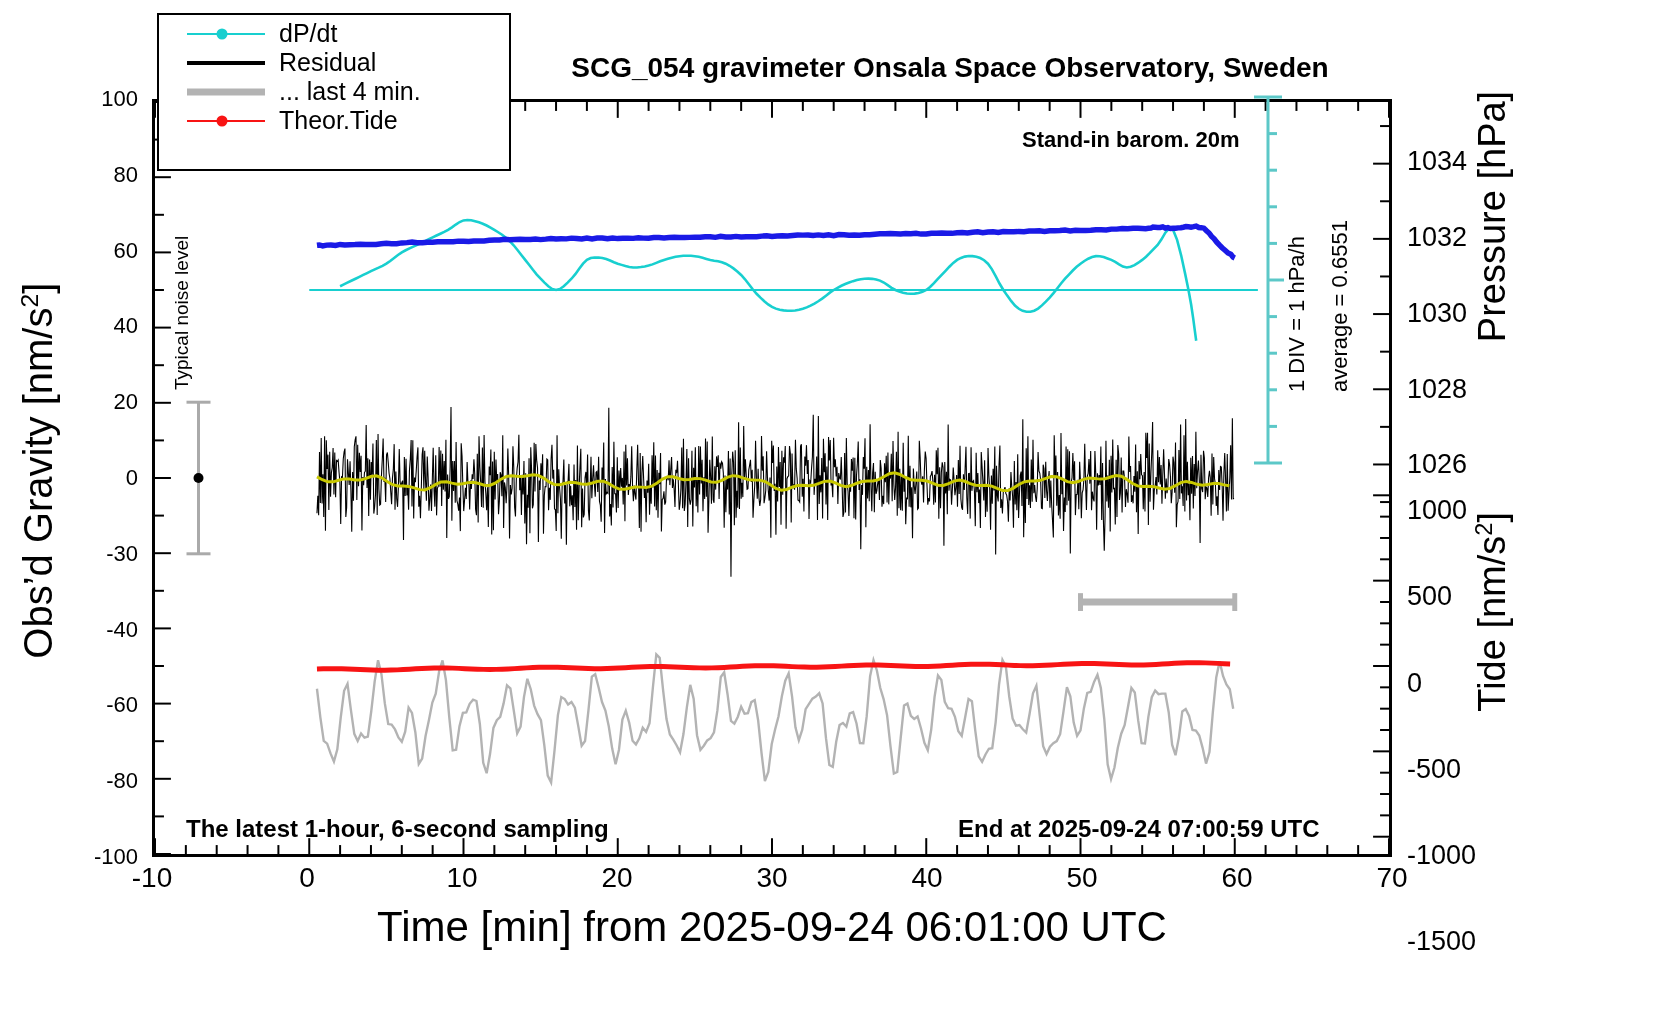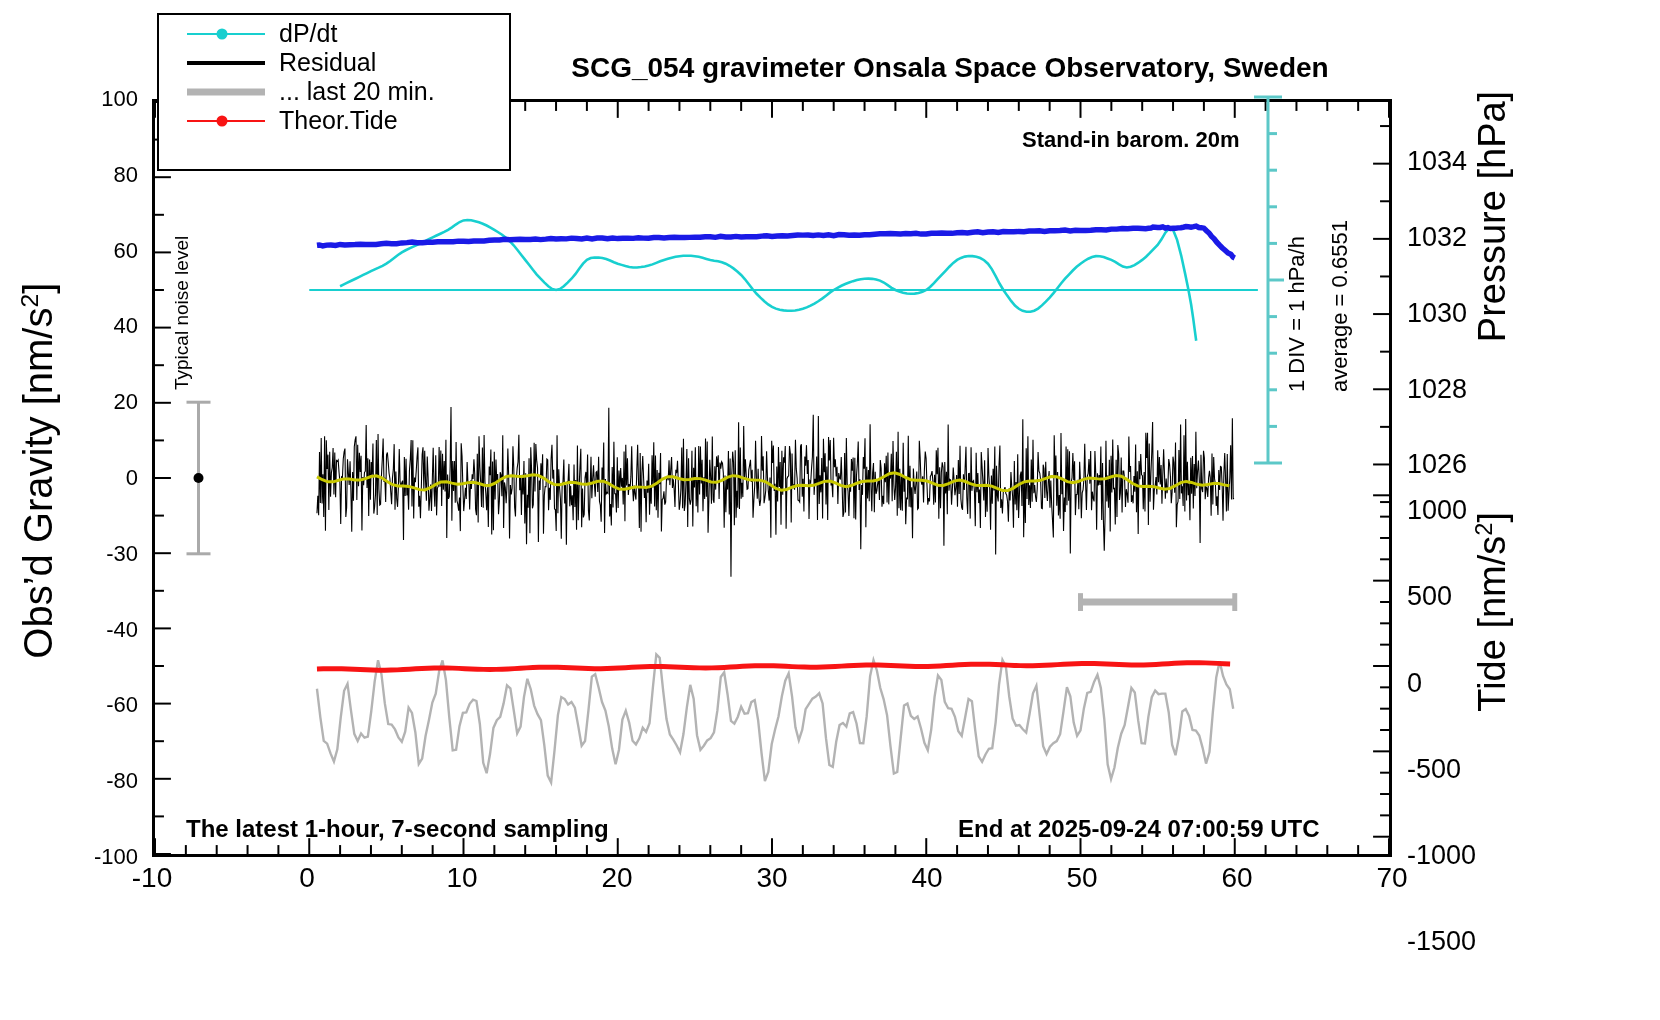--- a/index.html
+++ b/index.html
@@ -328,50 +328,51 @@
       <div class="tick-x" style="left: 620px; top: 0px;">30</div>
       <div class="tick-x" style="left: 775px; top: 0px;">40</div>
       <div class="tick-x" style="left: 930px; top: 0px;">50</div>
       <div class="tick-x" style="left: 1085px; top: 0px;">60</div>
       <div class="tick-x" style="left: 1240px; top: 0px;">70</div>
     </div>
 
   <div id="ytitle-left"><span>Obs’d Gravity [nm/s<sup style="font-size:0.62em">2</sup>]</span></div>
   <div id="ytitle-p"><span>Pressure [hPa]</span></div>
   <div id="ytitle-t"><span>Tide [nm/s<sup style="font-size:0.62em">2</sup>]</span></div>
+  <div id="xtitle">Time [min] from 2025-09-24 06:01:00 UTC</div>
 
   <div id="legend">
       <div class="leg-row">
         <div class="leg-sym">
           <div class="leg-line" style="border-top: 2px solid rgb(24, 207, 207);"></div>
           <div class="leg-dot" style="background: rgb(24, 207, 207);"></div>
         </div>
         <div class="leg-txt">dP/dt</div>
       </div>
       <div class="leg-row">
         <div class="leg-sym">
           <div class="leg-line" style="border-top: 4px solid rgb(0, 0, 0);"></div>
         </div>
         <div class="leg-txt">Residual</div>
       </div>
       <div class="leg-row">
         <div class="leg-sym">
           <div class="leg-line" style="border-top: 7px solid rgb(179, 179, 179);"></div>
         </div>
-        <div class="leg-txt">... last 20 min.</div>
+        <div class="leg-txt">... last 4 min.</div>
       </div>
       <div class="leg-row">
         <div class="leg-sym">
           <div class="leg-line" style="border-top: 2px solid rgb(248, 20, 20);"></div>
           <div class="leg-dot" style="background: rgb(248, 20, 20);"></div>
         </div>
         <div class="leg-txt">Theor.Tide</div>
       </div>
     </div>
 
   <div class="ann" id="ann-barom">Stand-in barom. 20m</div>
-  <div class="ann" id="ann-bottomleft">The latest 1-hour, 7-second sampling</div>
+  <div class="ann" id="ann-bottomleft">The latest 1-hour, 6-second sampling</div>
   <div class="ann" id="ann-bottomright">End at 2025-09-24 07:00:59 UTC</div>
   <div id="ann-noise">Typical noise level</div>
   <div id="ann-div">1 DIV = 1 hPa/h</div>
   <div id="ann-avg">average = 0.6551</div>
 
 </div>
 
 </body></html>

